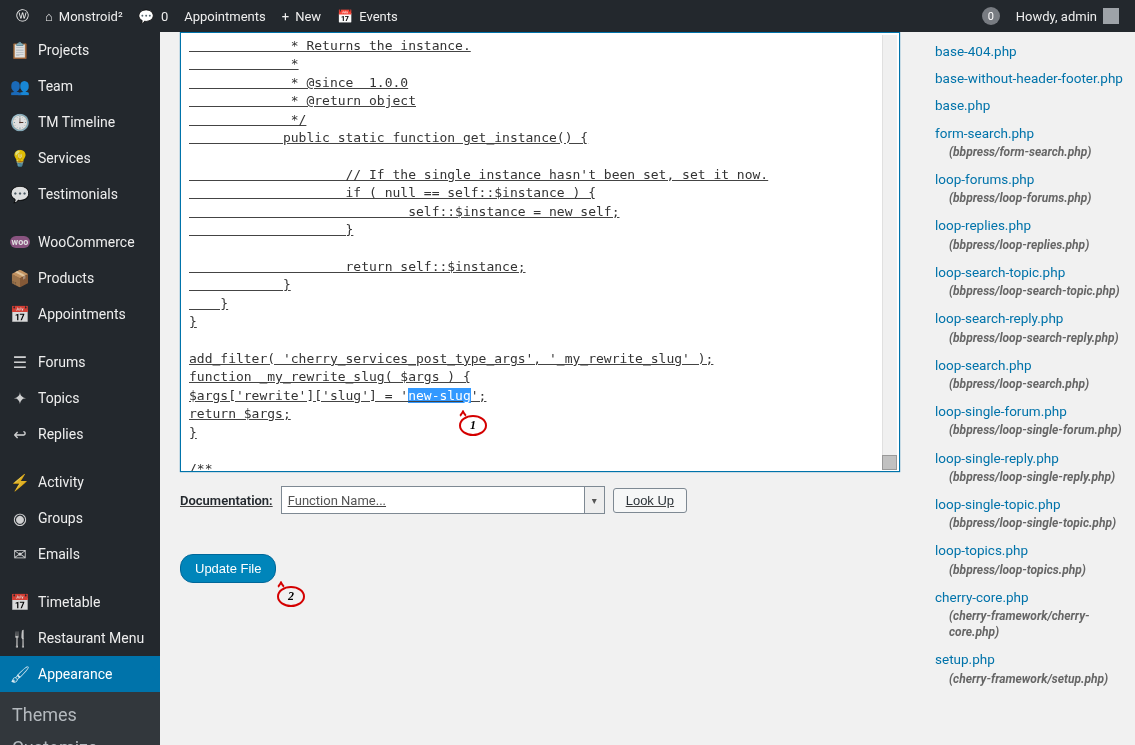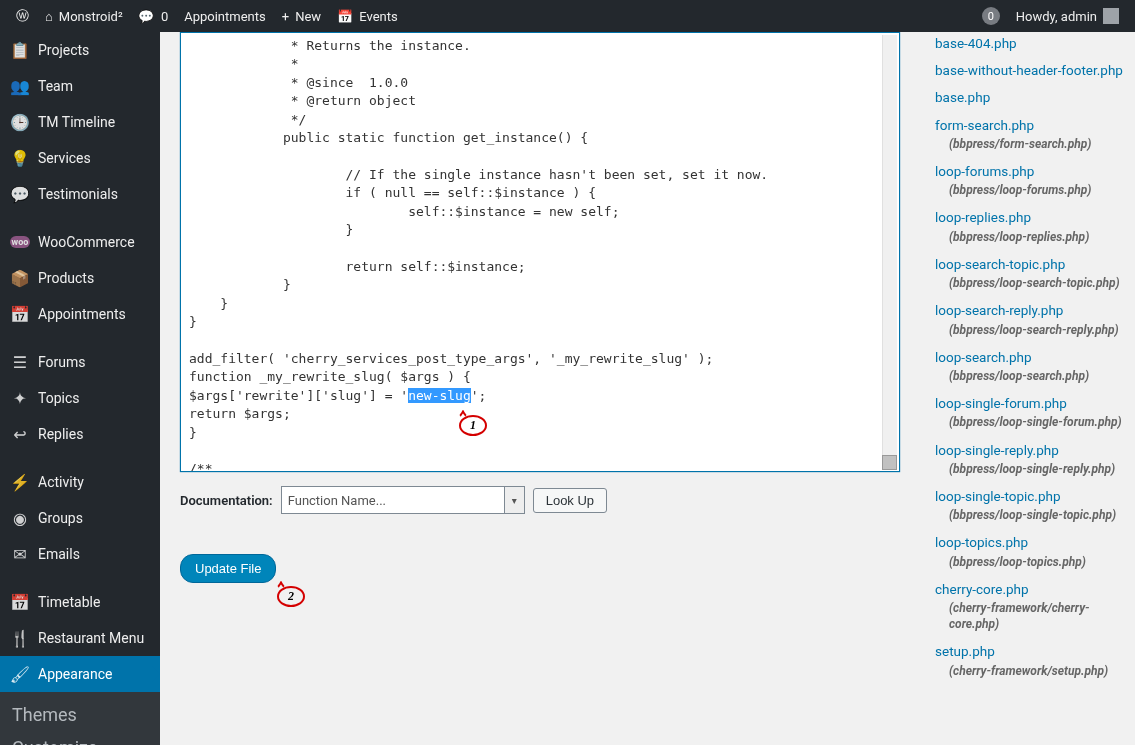--- a/index.html
+++ b/index.html
@@ -17,40 +17,40 @@
 .side-item { display: flex; align-items: center; gap: 8px; padding: 8px 10px; color: #eee; cursor: pointer; font-size: 14px; position:relative; }
 .side-item.current { background: #0073aa; color: #fff; }
 .side-item.current::after{ content:""; position:absolute; right:-8px; top:50%; transform:translateY(-50%); border:8px solid transparent; border-left-color:#0073aa; }
 .side-icon { width: 20px; height: 20px; display:inline-flex; align-items:center; justify-content:center; font-size: 16px; opacity: .85; }
 .side-gap { height: 12px; }
 .submenu { background: #32373c; padding: 6px 0; }
 .subitem { padding: 6px 12px; color: #b4b9be; font-size: 18px; cursor: pointer; }
 
 
 .main { position: absolute; top: 32px; left: 160px; right: 0; bottom: 0; background: #f1f1f1; overflow: hidden; }
-.content-wrap { position: absolute; left: 20px; top: 0; right: 220px; bottom: 0; }
+.content-wrap { position: absolute; left: 20px; top: 0; right: 220px; bottom: 0; text-decoration: underline; }
 
 .code-area { background: #fff; border: 1px solid #0073aa; box-shadow: 0 0 1px #0073aa; height: 440px; width: 720px; position: relative; font-family: Consolas, Monaco, monospace; font-size: 13px; color: #333; padding: 4px 8px; white-space: pre; overflow: hidden; line-height: 18.4px; }
 .code-area .sel { background: #3399ff; color: #fff; }
 .scroll-thumb { position:absolute; right:2px; top:422px; width:15px; height:15px; background:#c1c1c1; border:1px solid #999; }
 .scroll-track { position:absolute; right:2px; top:2px; bottom:2px; width:15px; background:#f0f0f0; border-left:1px solid #e0e0e0; }
 
 .doc-row { display:flex; align-items:center; gap:8px; margin-top: 14px; }
 .doc-row label { font-weight: 600; color:#23282d; }
-.select-box { width: 244px; height: 28px; border: 1px solid #7e8993; background:#fff; display:flex; align-items:center; padding:0 6px; color:#555; position:relative; }
+.select-box { width: 324px; height: 28px; border: 1px solid #7e8993; background:#fff; display:flex; align-items:center; padding:0 6px; color:#555; position:relative; }
 .select-box .arrow { position:absolute; right:0; top:0; bottom:0; width:20px; border-left:1px solid #7e8993; background:#eee; display:flex; align-items:center; justify-content:center; font-size:10px; }
 .btn { border:1px solid #7e8993; background:#f6f7f7; padding: 4px 12px; border-radius:3px; cursor:pointer; font-size:13px; color:#2c3338;}
 .btn-primary { background:#0085ba; border:1px solid #006799; color:#fff; padding:6px 14px; border-radius:13px; cursor:pointer; font-size:13px; }
 
 
 .marker { position:absolute; width:28px; height:21px; border:2px solid #d40000; border-radius:50%; display:flex; align-items:center; justify-content:center; font-weight:bold; color:#000; font-size:12px; font-style:italic; font-family: Georgia, serif; background:transparent; }
 .marker-tick { position:absolute; width:6px; height:6px; border-top:2px solid #d40000; border-right:2px solid #d40000; transform: rotate(-45deg) skew(-10deg,-10deg); }
 
 
-.file-list { position: absolute; top: 0; right: 0; width: 200px; bottom:0; padding: 0 10px 0 0; overflow-y:auto; }
+.file-list { position: absolute; top: 8px; right: 0; width: 200px; bottom:0; padding: 0 10px 0 0; overflow-y:auto; }
 .file-link { color: #0073aa; font-size: 13.5px; padding: 2px 0; cursor:pointer; display:block; line-height: 1.35; }
 .file-sub { color: #666; font-size: 12px; font-style: italic; padding-left: 14px; margin-bottom: 8px; line-height:1.35;font-weight:bold; }
 .file-item { margin-bottom: 5px; }
 </style>
 </head>
 <body>
 
 <div class="adminbar">
   <span class="ab-item">
       <span>ⓦ</span>

